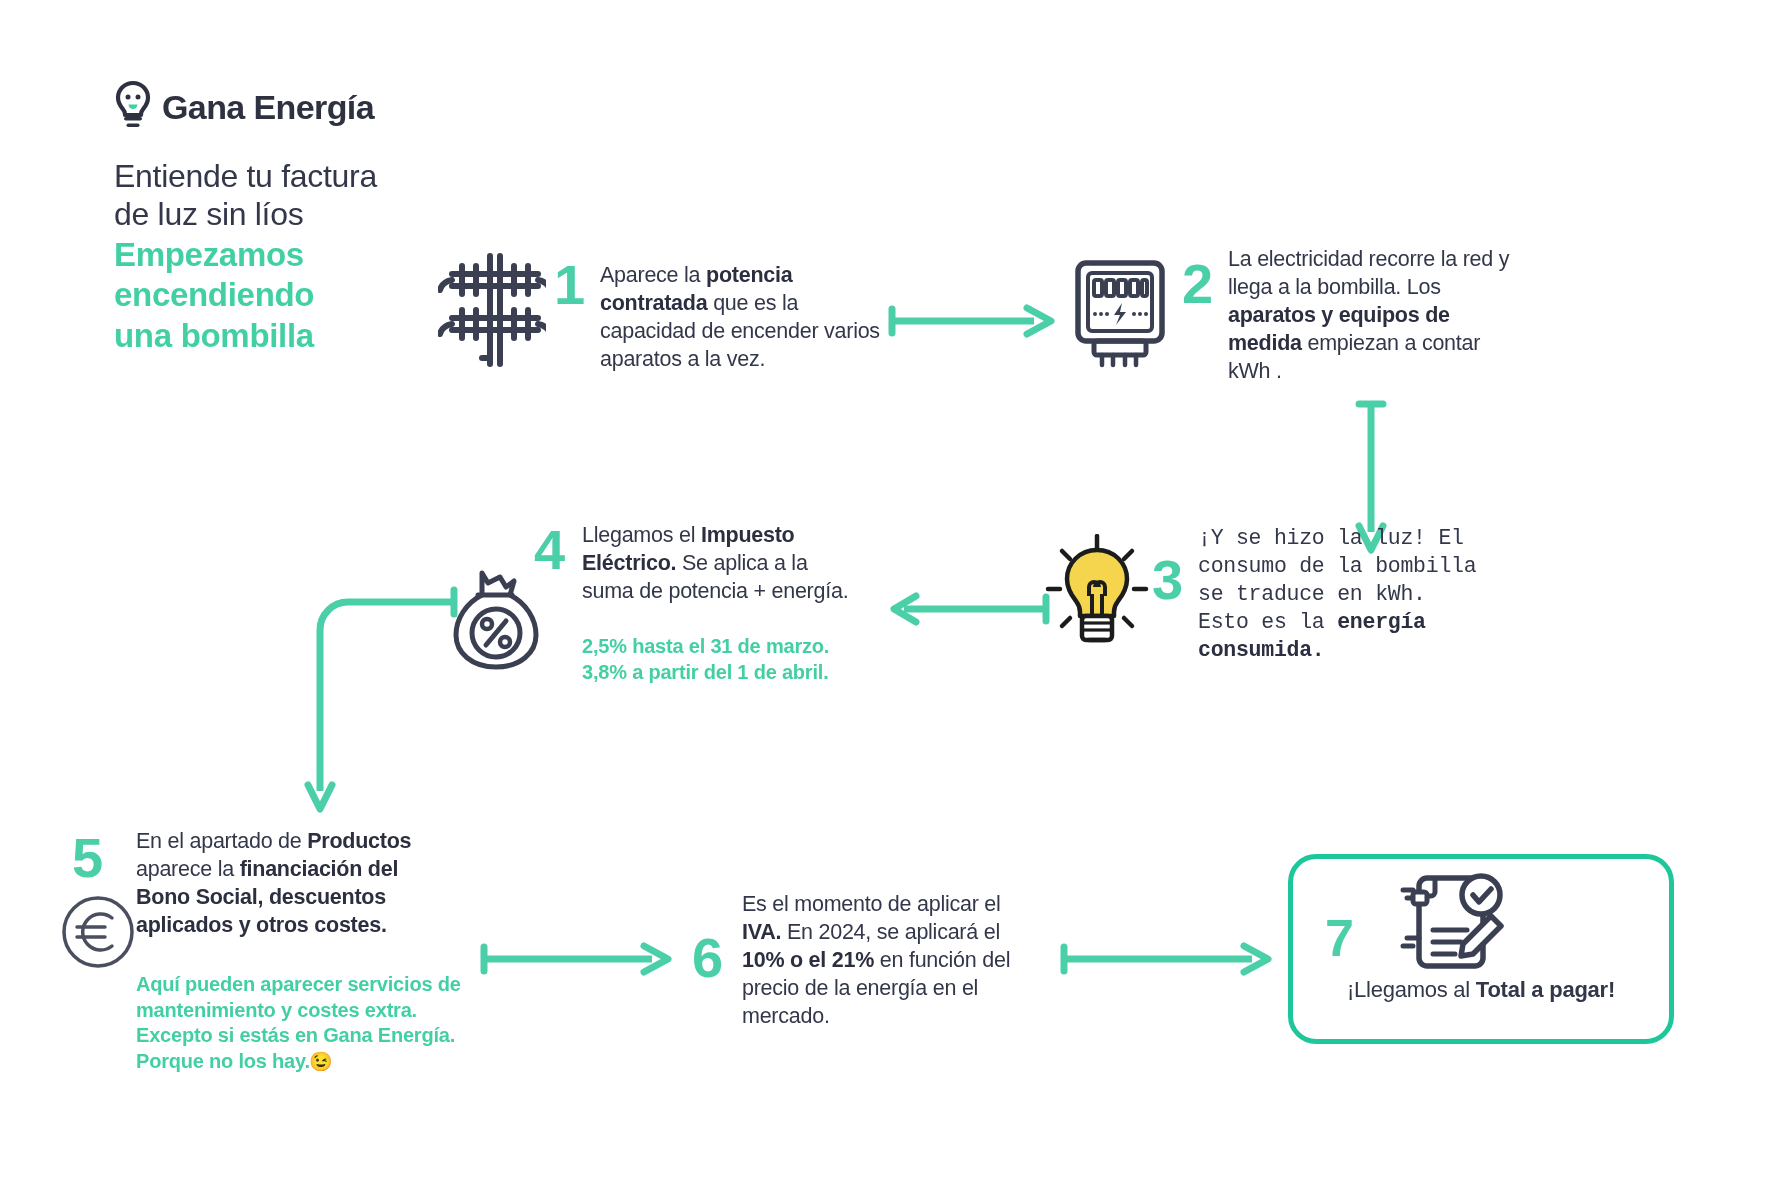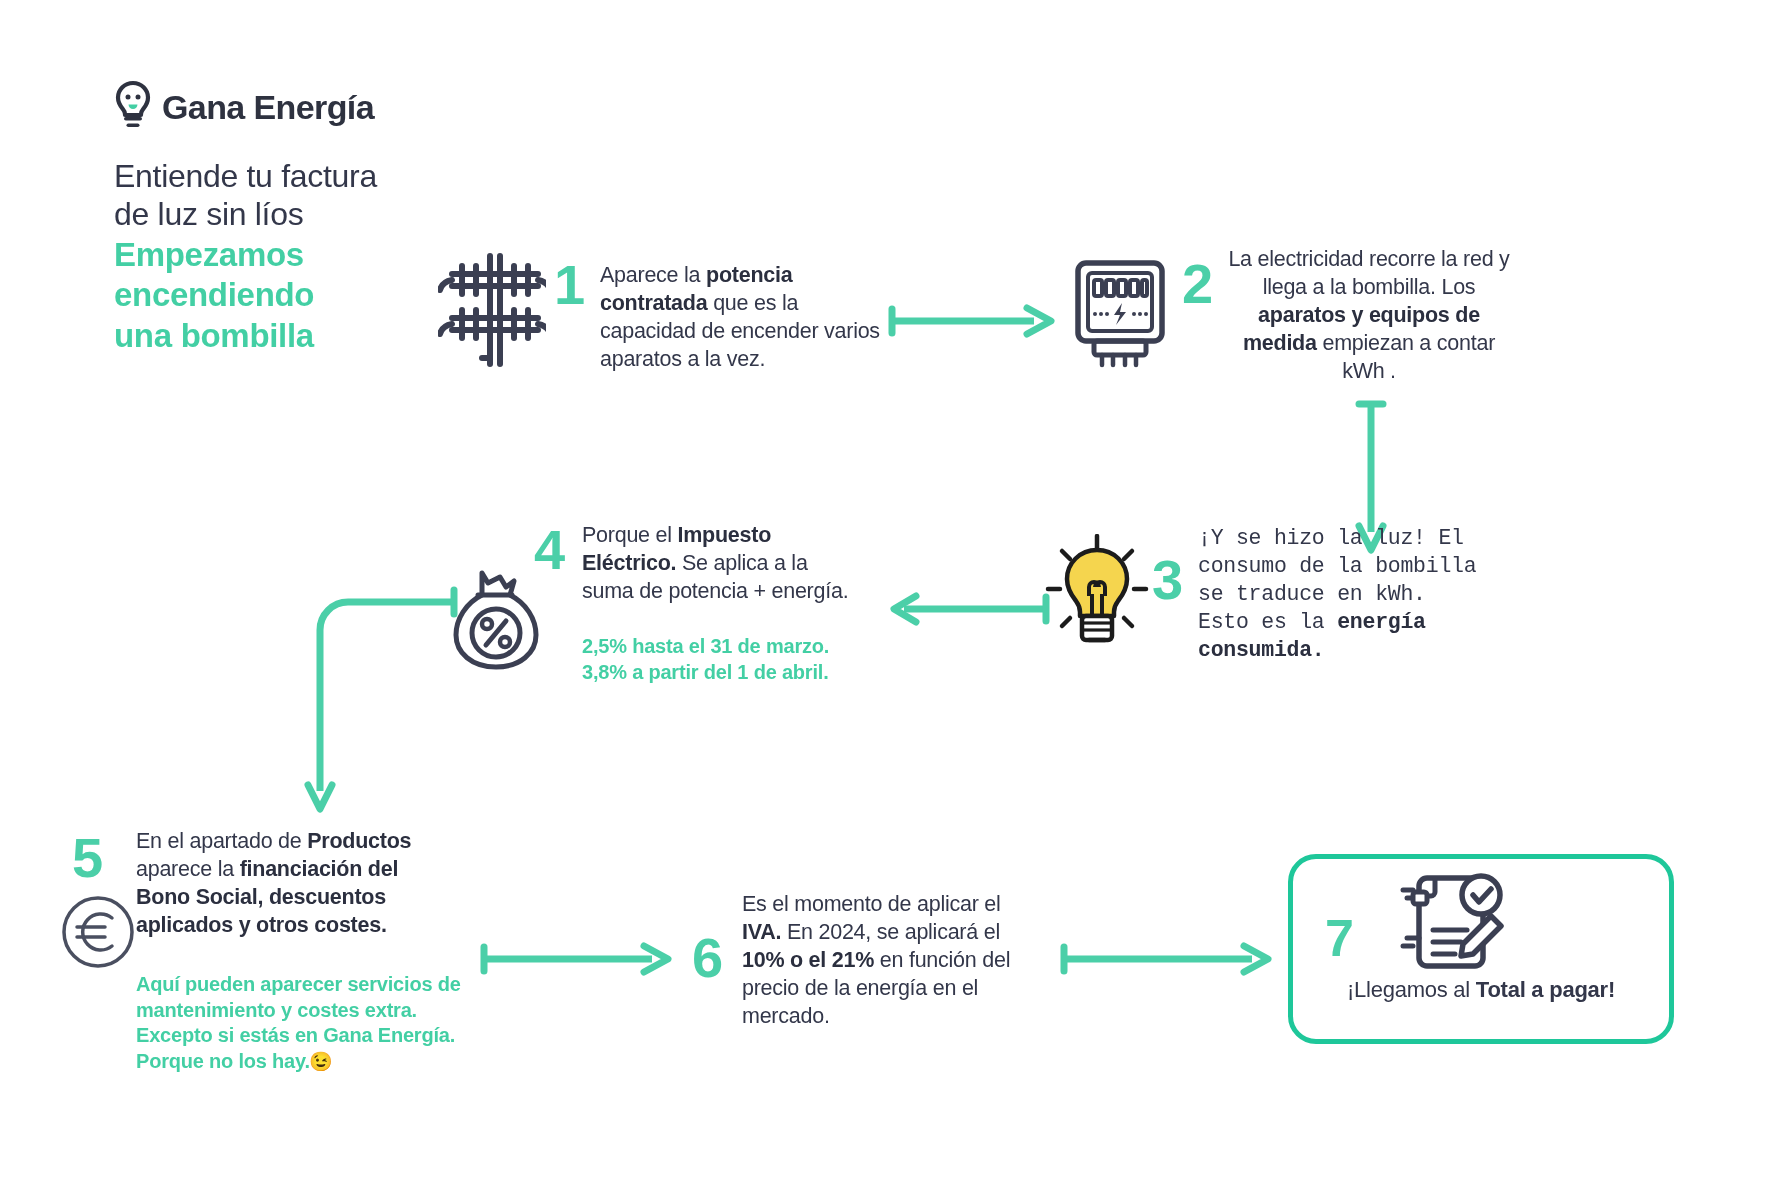--- a/index.html
+++ b/index.html
@@ -152,21 +152,21 @@
       <rect x="26" y="84" width="52" height="14" rx="3" fill="none" stroke="#3b3f52" stroke-width="5"></rect>
       <g stroke="#3b3f52" stroke-width="4.5" stroke-linecap="round">
         <line x1="34" y1="98" x2="34" y2="108"></line>
         <line x1="45" y1="98" x2="45" y2="108"></line>
         <line x1="57" y1="98" x2="57" y2="108"></line>
         <line x1="68" y1="98" x2="68" y2="108"></line>
       </g>
     </svg>
   </div>
   <div class="abs num" style="left:1182px; top:234px; font-size:56px;">2</div>
-  <div class="abs body-txt" style="left:1228px; top:224px; width:282px;text-align:center;"><span>La  electricidad recorre la red y llega a la bombilla. Los </span><b>aparatos y equipos de  medida</b><span> empiezan a contar kWh .</span></div>
+  <div class="abs body-txt" style="left:1228px; top:224px; width:282px;"><span>La  electricidad recorre la red y llega a la bombilla. Los </span><b>aparatos y equipos de  medida</b><span> empiezan a contar kWh .</span></div>
 
   <div class="abs arrow" style="left:1353px; top:378px;">
     <svg width="36" height="160" viewBox="0 0 36 160">
       <line x1="18" y1="5" x2="18" y2="132" stroke="#4bcfa8" stroke-width="7" stroke-linecap="butt"></line>
       <line x1="6" y1="4" x2="30" y2="4" stroke="#4bcfa8" stroke-width="7" stroke-linecap="round"></line>
       <path d="M6 126 L18 150 L30 126" fill="none" stroke="#4bcfa8" stroke-width="7" stroke-linejoin="round" stroke-linecap="round"></path>
     </svg>
   </div>
 
   <div class="abs" style="left:1042px; top:512px;">
@@ -208,21 +208,21 @@
     <svg width="96" height="106" viewBox="0 0 96 106">
       <path d="M34 6 L40 16 L52 10 L58 20 L66 14 L62 28 C78 36 88 52 88 68 c0 18-16 32-40 32S8 86 8 68 c0-16 10-32 26-40 L34 6z" fill="none" stroke="#3b3f52" stroke-width="5" stroke-linejoin="round"></path>
       <line x1="30" y1="28" x2="64" y2="28" stroke="#3b3f52" stroke-width="5" stroke-linecap="round"></line>
       <circle cx="48" cy="66" r="24" fill="none" stroke="#3b3f52" stroke-width="5"></circle>
       <line x1="38" y1="78" x2="58" y2="54" stroke="#3b3f52" stroke-width="5" stroke-linecap="round"></line>
       <circle cx="39" cy="57" r="5" fill="none" stroke="#3b3f52" stroke-width="4.5"></circle>
       <circle cx="57" cy="75" r="5" fill="none" stroke="#3b3f52" stroke-width="4.5"></circle>
     </svg>
   </div>
   <div class="abs num" style="left:534px; top:500px; font-size:56px;">4</div>
-  <div class="abs body-txt" style="left:582px; top:500px; width:282px;"><span>Porque el </span><b>Impuesto Eléctrico.</b><span> Se aplica a la suma de potencia + energía.</span></div>
+  <div class="abs body-txt" style="left:582px; top:500px; width:282px;"><span>Llegamos el </span><b>Impuesto Eléctrico.</b><span> Se aplica a la suma de potencia + energía.</span></div>
   <div class="abs teal-txt" style="left:582px; top:612px; width:300px;">
     <div>2,5% hasta el 31 de marzo.</div>
     <div>3,8% a partir del 1 de abril.</div>
   </div>
 
   <div class="abs arrow" style="left:288px; top:555px;">
     <svg width="180" height="260" viewBox="0 0 180 260">
       <path d="M164 25 H60 a28 28 0 0 0 -28 28 V214" fill="none" stroke="#4bcfa8" stroke-width="7" stroke-linecap="butt"></path>
       <line x1="166" y1="13" x2="166" y2="37" stroke="#4bcfa8" stroke-width="7" stroke-linecap="round"></line>
       <path d="M20 208 L32 232 L44 208" fill="none" stroke="#4bcfa8" stroke-width="7" stroke-linejoin="round" stroke-linecap="round"></path>

